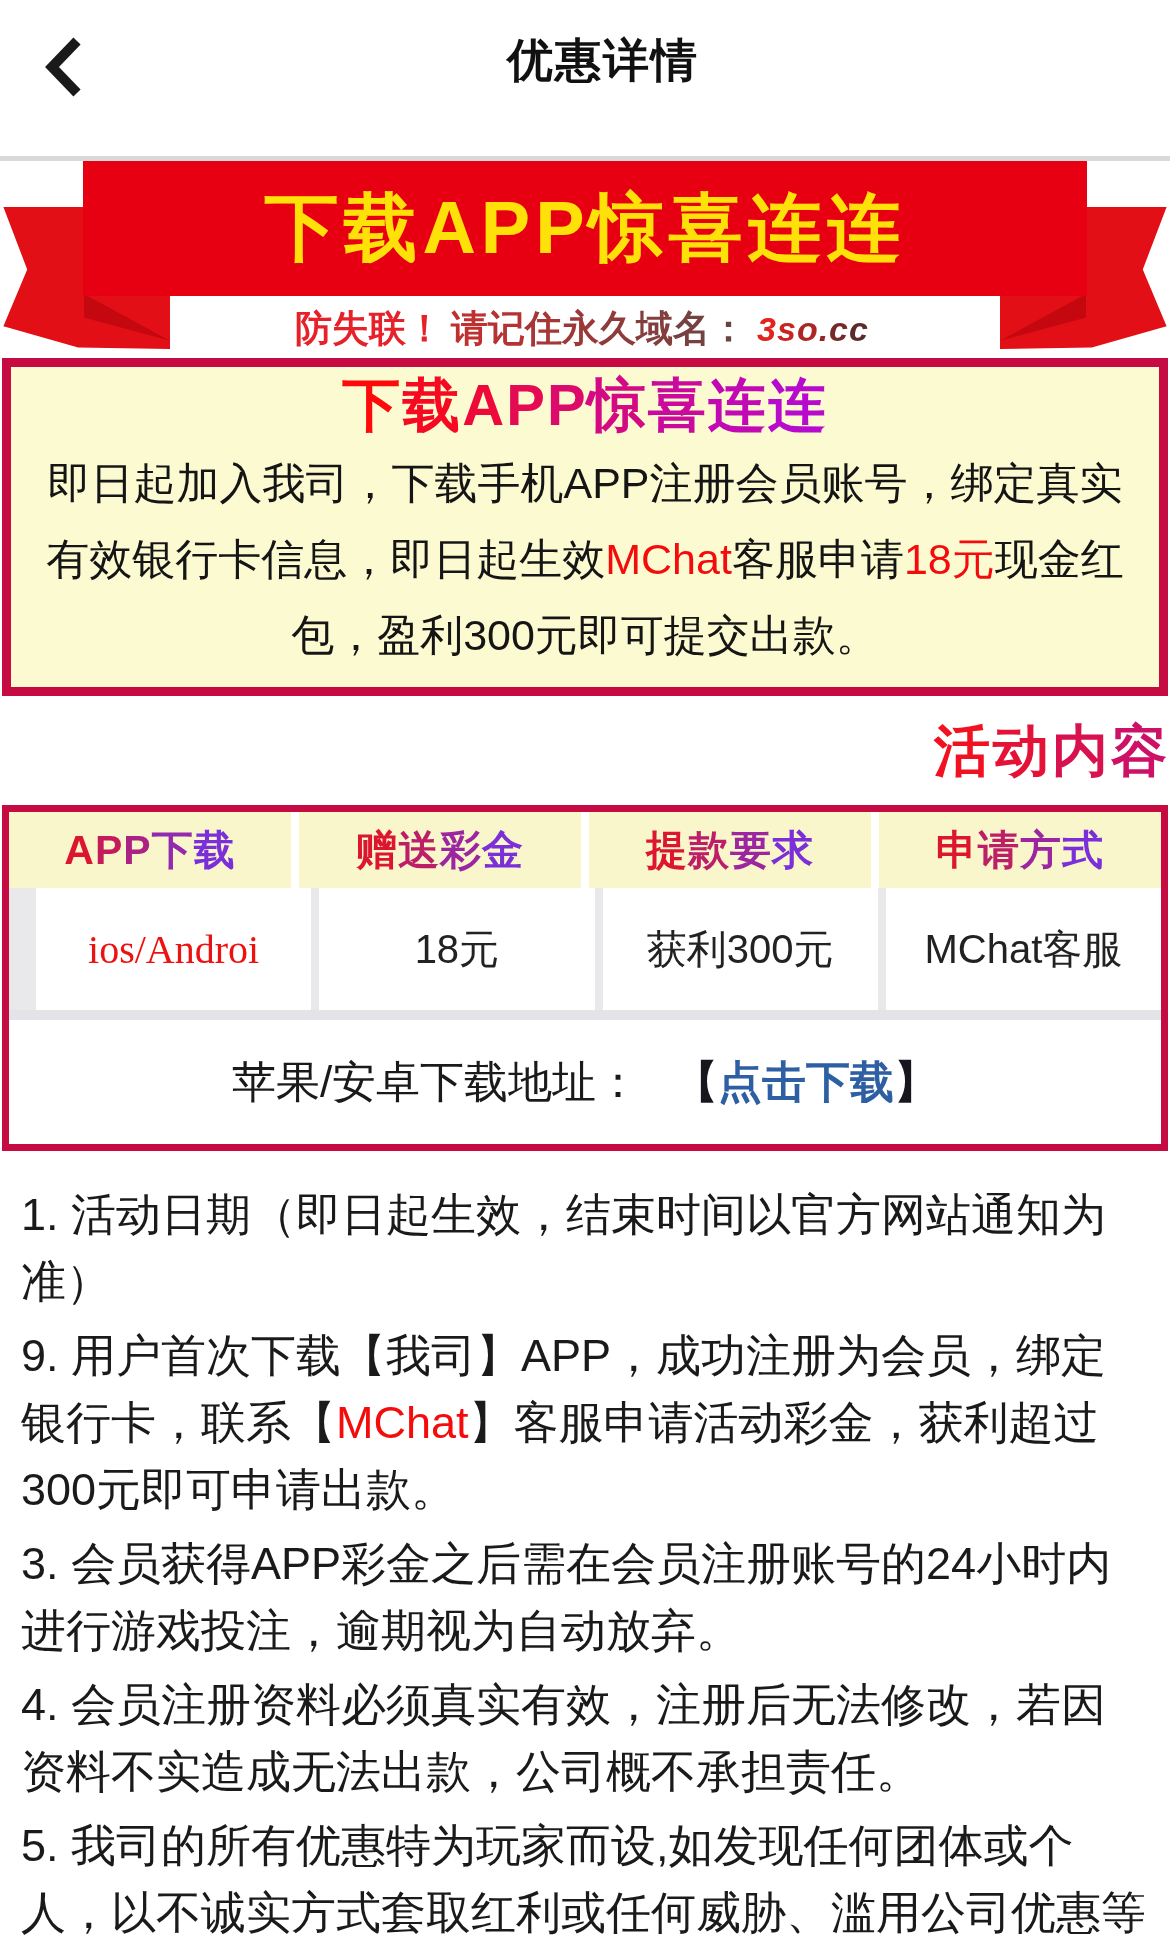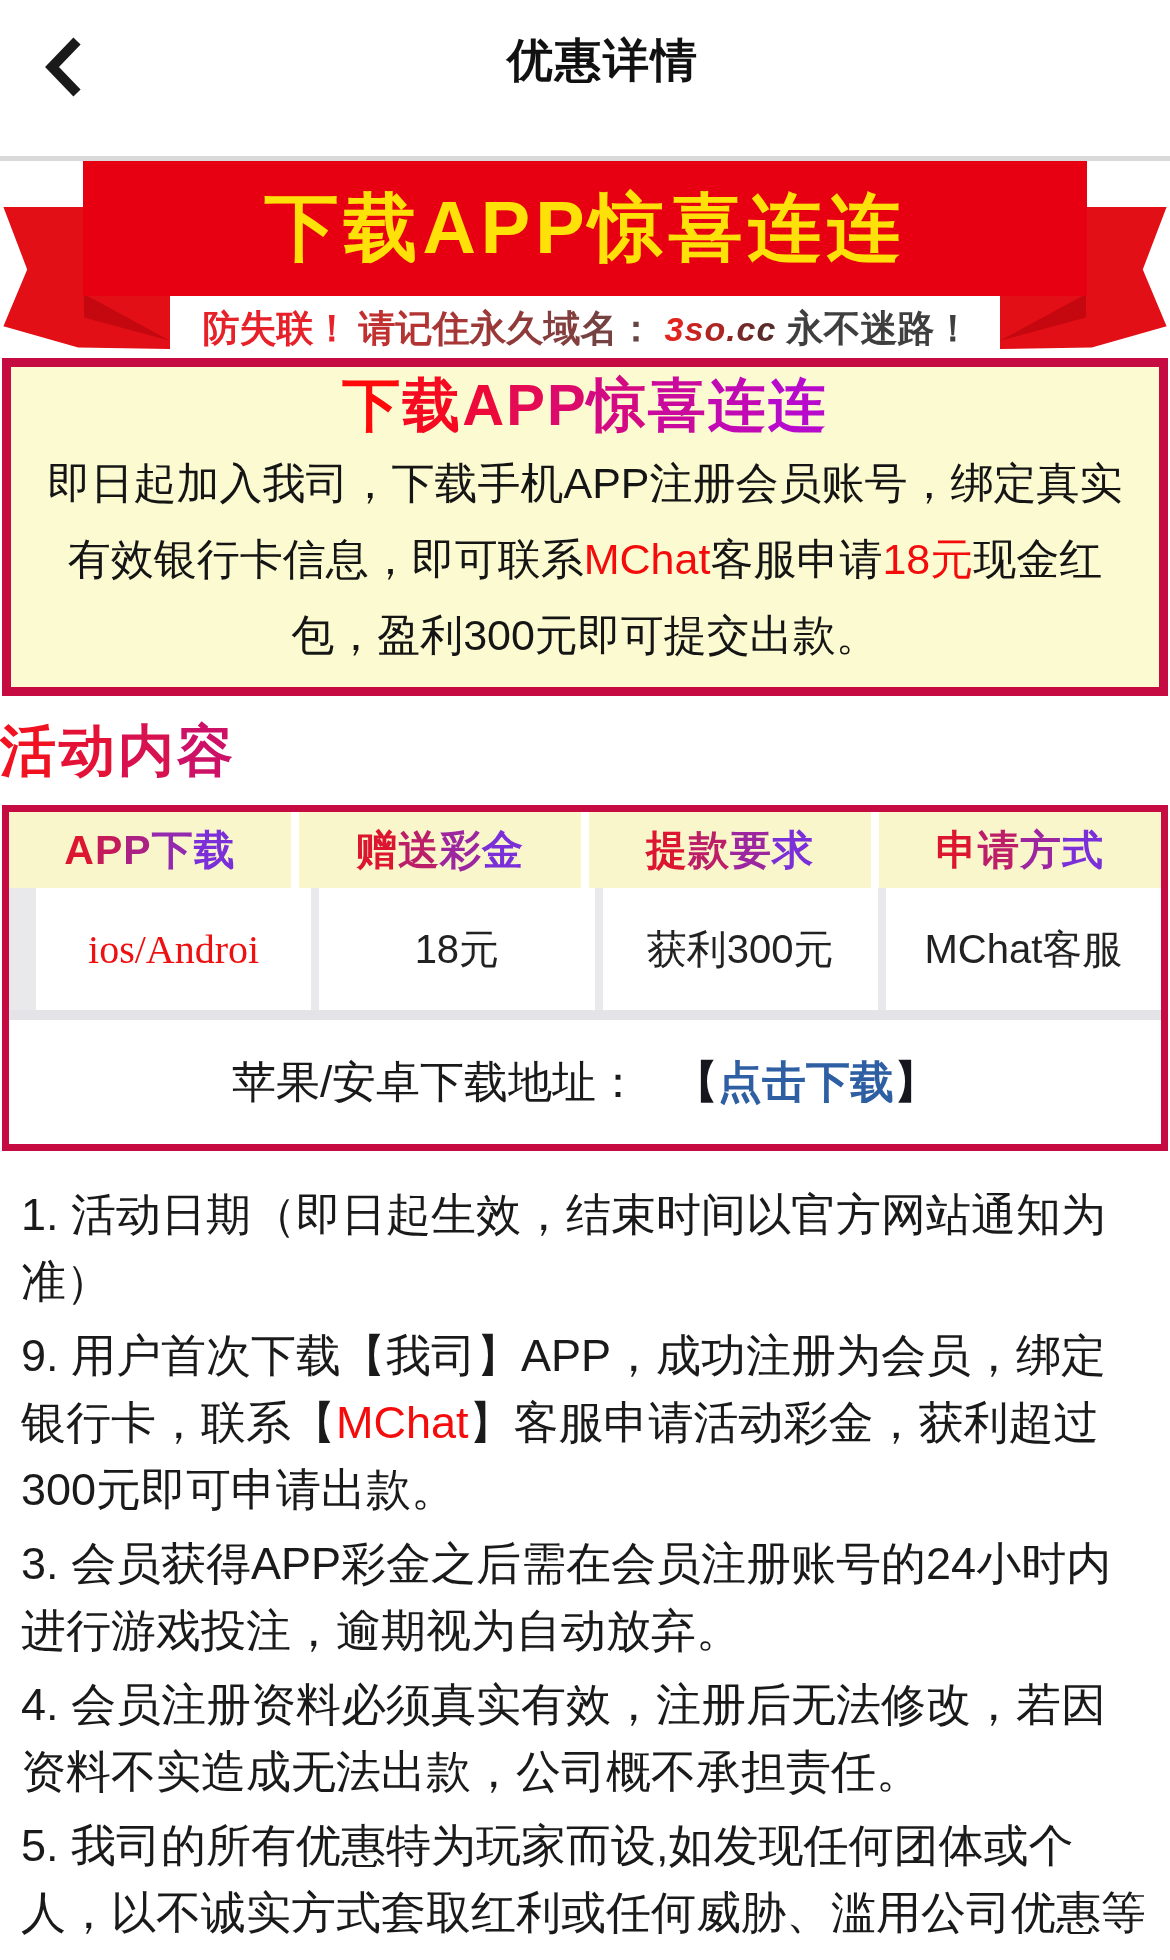--- a/index.html
+++ b/index.html
@@ -41,21 +41,21 @@
     margin:0 2px;border:9px solid #c60b43;background:#fcfad1;
     padding:4px 20px 14px;box-sizing:border-box;
   }
   .promo-title{text-align:center;font-size:58px;font-weight:800;line-height:68px;letter-spacing:2px;}
   .promo-body{
     text-align:center;font-size:43px;color:#151515;line-height:76px;margin-top:6px;
   }
   .promo-body .red, .rule-item .red{color:#f40b0b;}
   
   .section-title{
-    margin-top:18px;text-align:left;font-size:56px;font-weight:800;letter-spacing:3px;
+    margin-top:18px;text-align:right;font-size:56px;font-weight:800;letter-spacing:3px;
   }
   
   .activity-table{margin:15px 2px 0;border:7px solid #c60b43;background:#ffffff;}
   .thead{display:flex;gap:8px;background:#ffffff;}
   .th{
     flex:1;height:76px;background:#faf6cb;display:flex;align-items:center;justify-content:center;
     font-size:41px;font-weight:800;letter-spacing:1px;
   }
   .tbody-row{display:flex;gap:8px;background:#e9e9ec;padding-left:27px;}
   .td{
@@ -96,27 +96,26 @@
   <div class="tail tail-right"></div>
   <div class="fold fold-left"></div>
   <div class="fold fold-right"></div>
   <div class="ribbon-main">
     <span class="ribbon-title">下载APP惊喜连连</span>
   </div>
   <div class="ribbon-notice">
     <span class="notice-p1">防失联！</span>
     <span class="notice-p2"><span style="color: rgb(192, 48, 48);">请</span><span style="color: rgb(180, 51, 51);">记</span><span style="color: rgb(167, 54, 54);">住</span><span style="color: rgb(155, 57, 57);">永</span><span style="color: rgb(143, 59, 59);">久</span><span style="color: rgb(131, 62, 62);">域</span><span style="color: rgb(118, 65, 65);">名</span><span style="color: rgb(106, 68, 68);">：</span></span>
     <span class="notice-domain"><span style="color: rgb(227, 35, 30);">3</span><span style="color: rgb(200, 37, 33);">s</span><span style="color: rgb(172, 38, 35);">o</span><span style="color: rgb(145, 40, 38);">.</span><span style="color: rgb(117, 41, 40);">c</span><span style="color: rgb(90, 43, 43);">c</span></span>
-    <span class="notice-p3">永不迷路！</span>
   </div>
 </div>
 
 <div class="promo-box">
   <div class="promo-title"><span style="color: rgb(255, 10, 10);">下</span><span style="color: rgb(246, 10, 34);">载</span><span style="color: rgb(237, 10, 59);">A</span><span style="color: rgb(228, 10, 83);">P</span><span style="color: rgb(220, 10, 107);">P</span><span style="color: rgb(211, 10, 131);">惊</span><span style="color: rgb(202, 10, 156);">喜</span><span style="color: rgb(193, 10, 180);">连</span><span style="color: rgb(184, 10, 204);">连</span></div>
-  <div class="promo-body"><span>即日起加入我司，下载手机APP注册会员账号，绑定真实有效银行卡信息，即可联系</span><span class="red">MChat</span><span>客服申请</span><span class="red">18元</span><span>现金红包，盈利300元即可提交出款。</span></div>
+  <div class="promo-body"><span>即日起加入我司，下载手机APP注册会员账号，绑定真实有效银行卡信息，即日起生效</span><span class="red">MChat</span><span>客服申请</span><span class="red">18元</span><span>现金红包，盈利300元即可提交出款。</span></div>
 </div>
 
 <div class="section-title"><span style="color: rgb(240, 18, 32);">活</span><span style="color: rgb(228, 18, 55);">动</span><span style="color: rgb(216, 17, 79);">内</span><span style="color: rgb(204, 17, 102);">容</span></div>
 
 <div class="activity-table">
   <div class="thead">
     <div class="th">
         <span style="color: rgb(220, 21, 48);">A</span>
         <span style="color: rgb(196, 28, 90);">P</span>
         <span style="color: rgb(172, 34, 132);">P</span>

